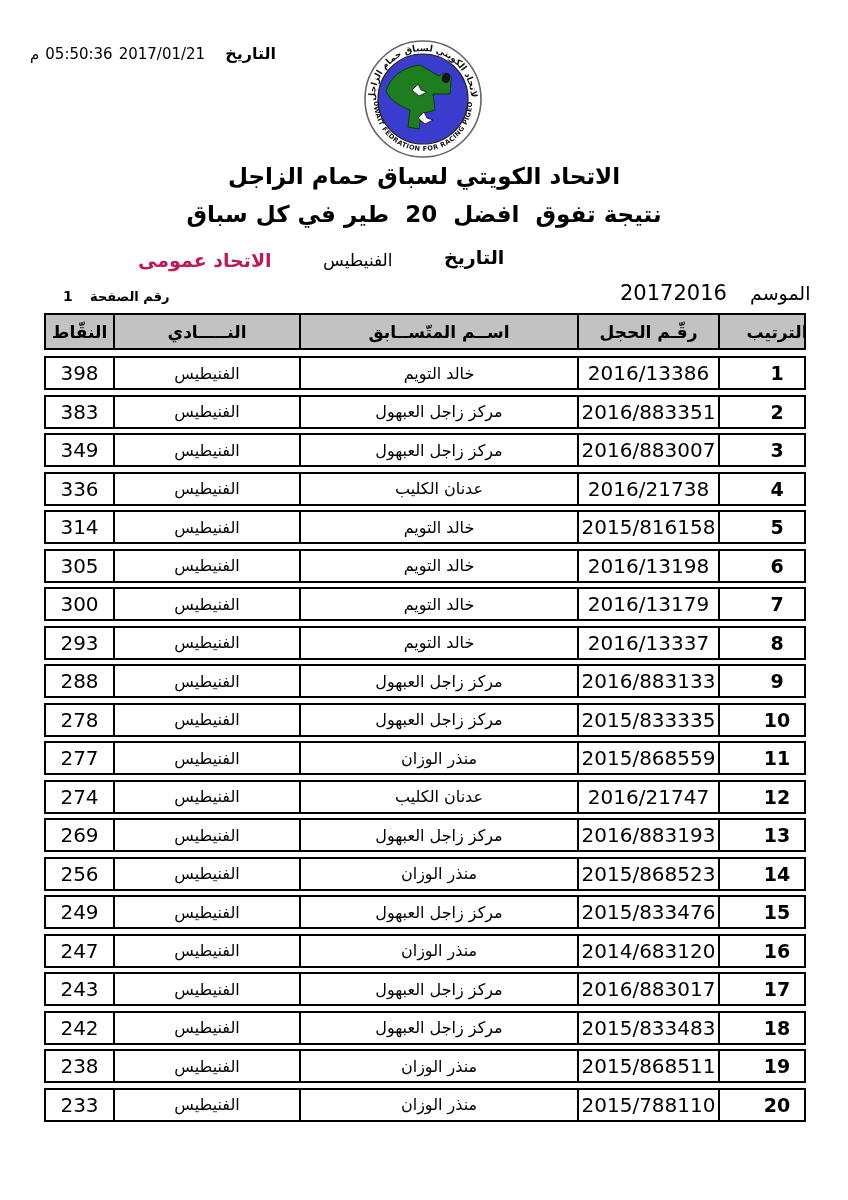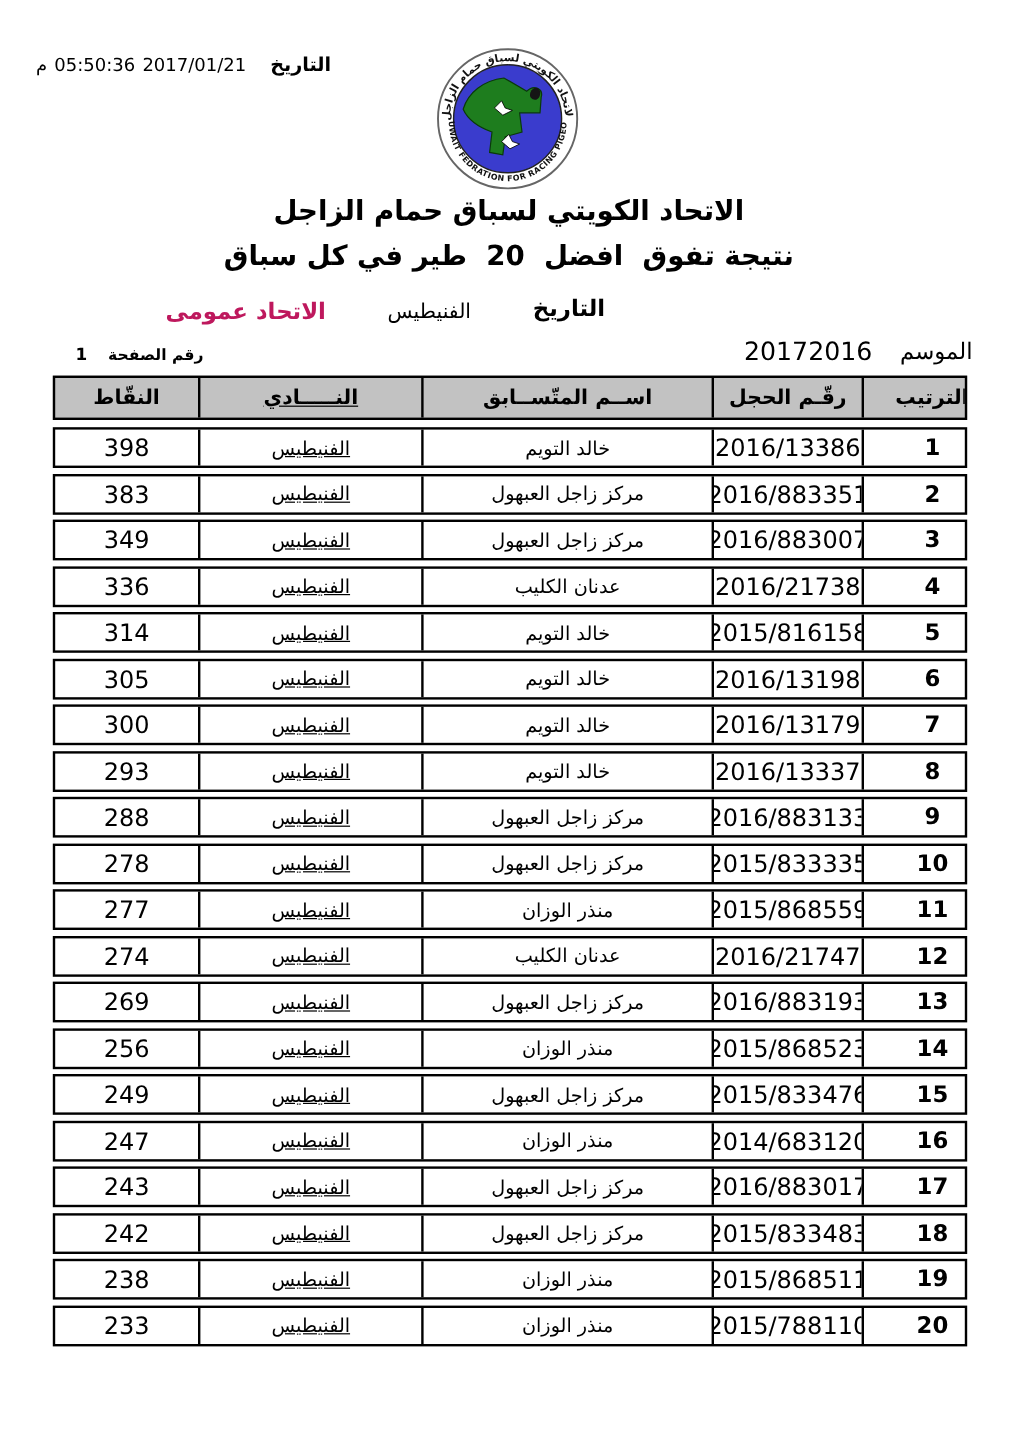--- a/index.html
+++ b/index.html
@@ -38,23 +38,23 @@
     display:flex; direction:rtl; box-sizing:border-box;
     border:2px solid #000; background:#fff; height:34px; margin-bottom:4.5px;
   }
   .trow.thead { background:#c2c2c2; height:37px; margin-bottom:6px; font-weight:bold; }
   .trow > div {
     box-sizing:border-box; display:flex; align-items:center; justify-content:center;
     overflow:hidden; white-space:nowrap;
   }
   .trow > div + div { border-right:2px solid #000; }
   .c-rank { width:84px;  font-weight:bold; font-size:19px;padding-left:30px; }
-  .c-ring { width:125px; font-size:20px; direction:ltr; }
-  .c-name { width:242px; font-size:16px; }
-  .c-club { width:186px; font-size:16px;text-decoration:underline; }
+  .c-ring { width:141px; font-size:20px; direction:ltr; }
+  .c-name { width:278px; font-size:16px; }
+  .c-club { width:186px; font-size:16px; }
   .c-pts  { flex:1;      font-size:20px; direction:ltr;text-align:center; }
   .thead .c-rank { font-size:17px; }
   .thead .c-ring, .thead .c-name, .thead .c-club, .thead .c-pts { font-size:17px; direction:rtl; }
 </style>
 </head>
 <body>
 
 <div class="page">
 
   <div class="abs date-line">

